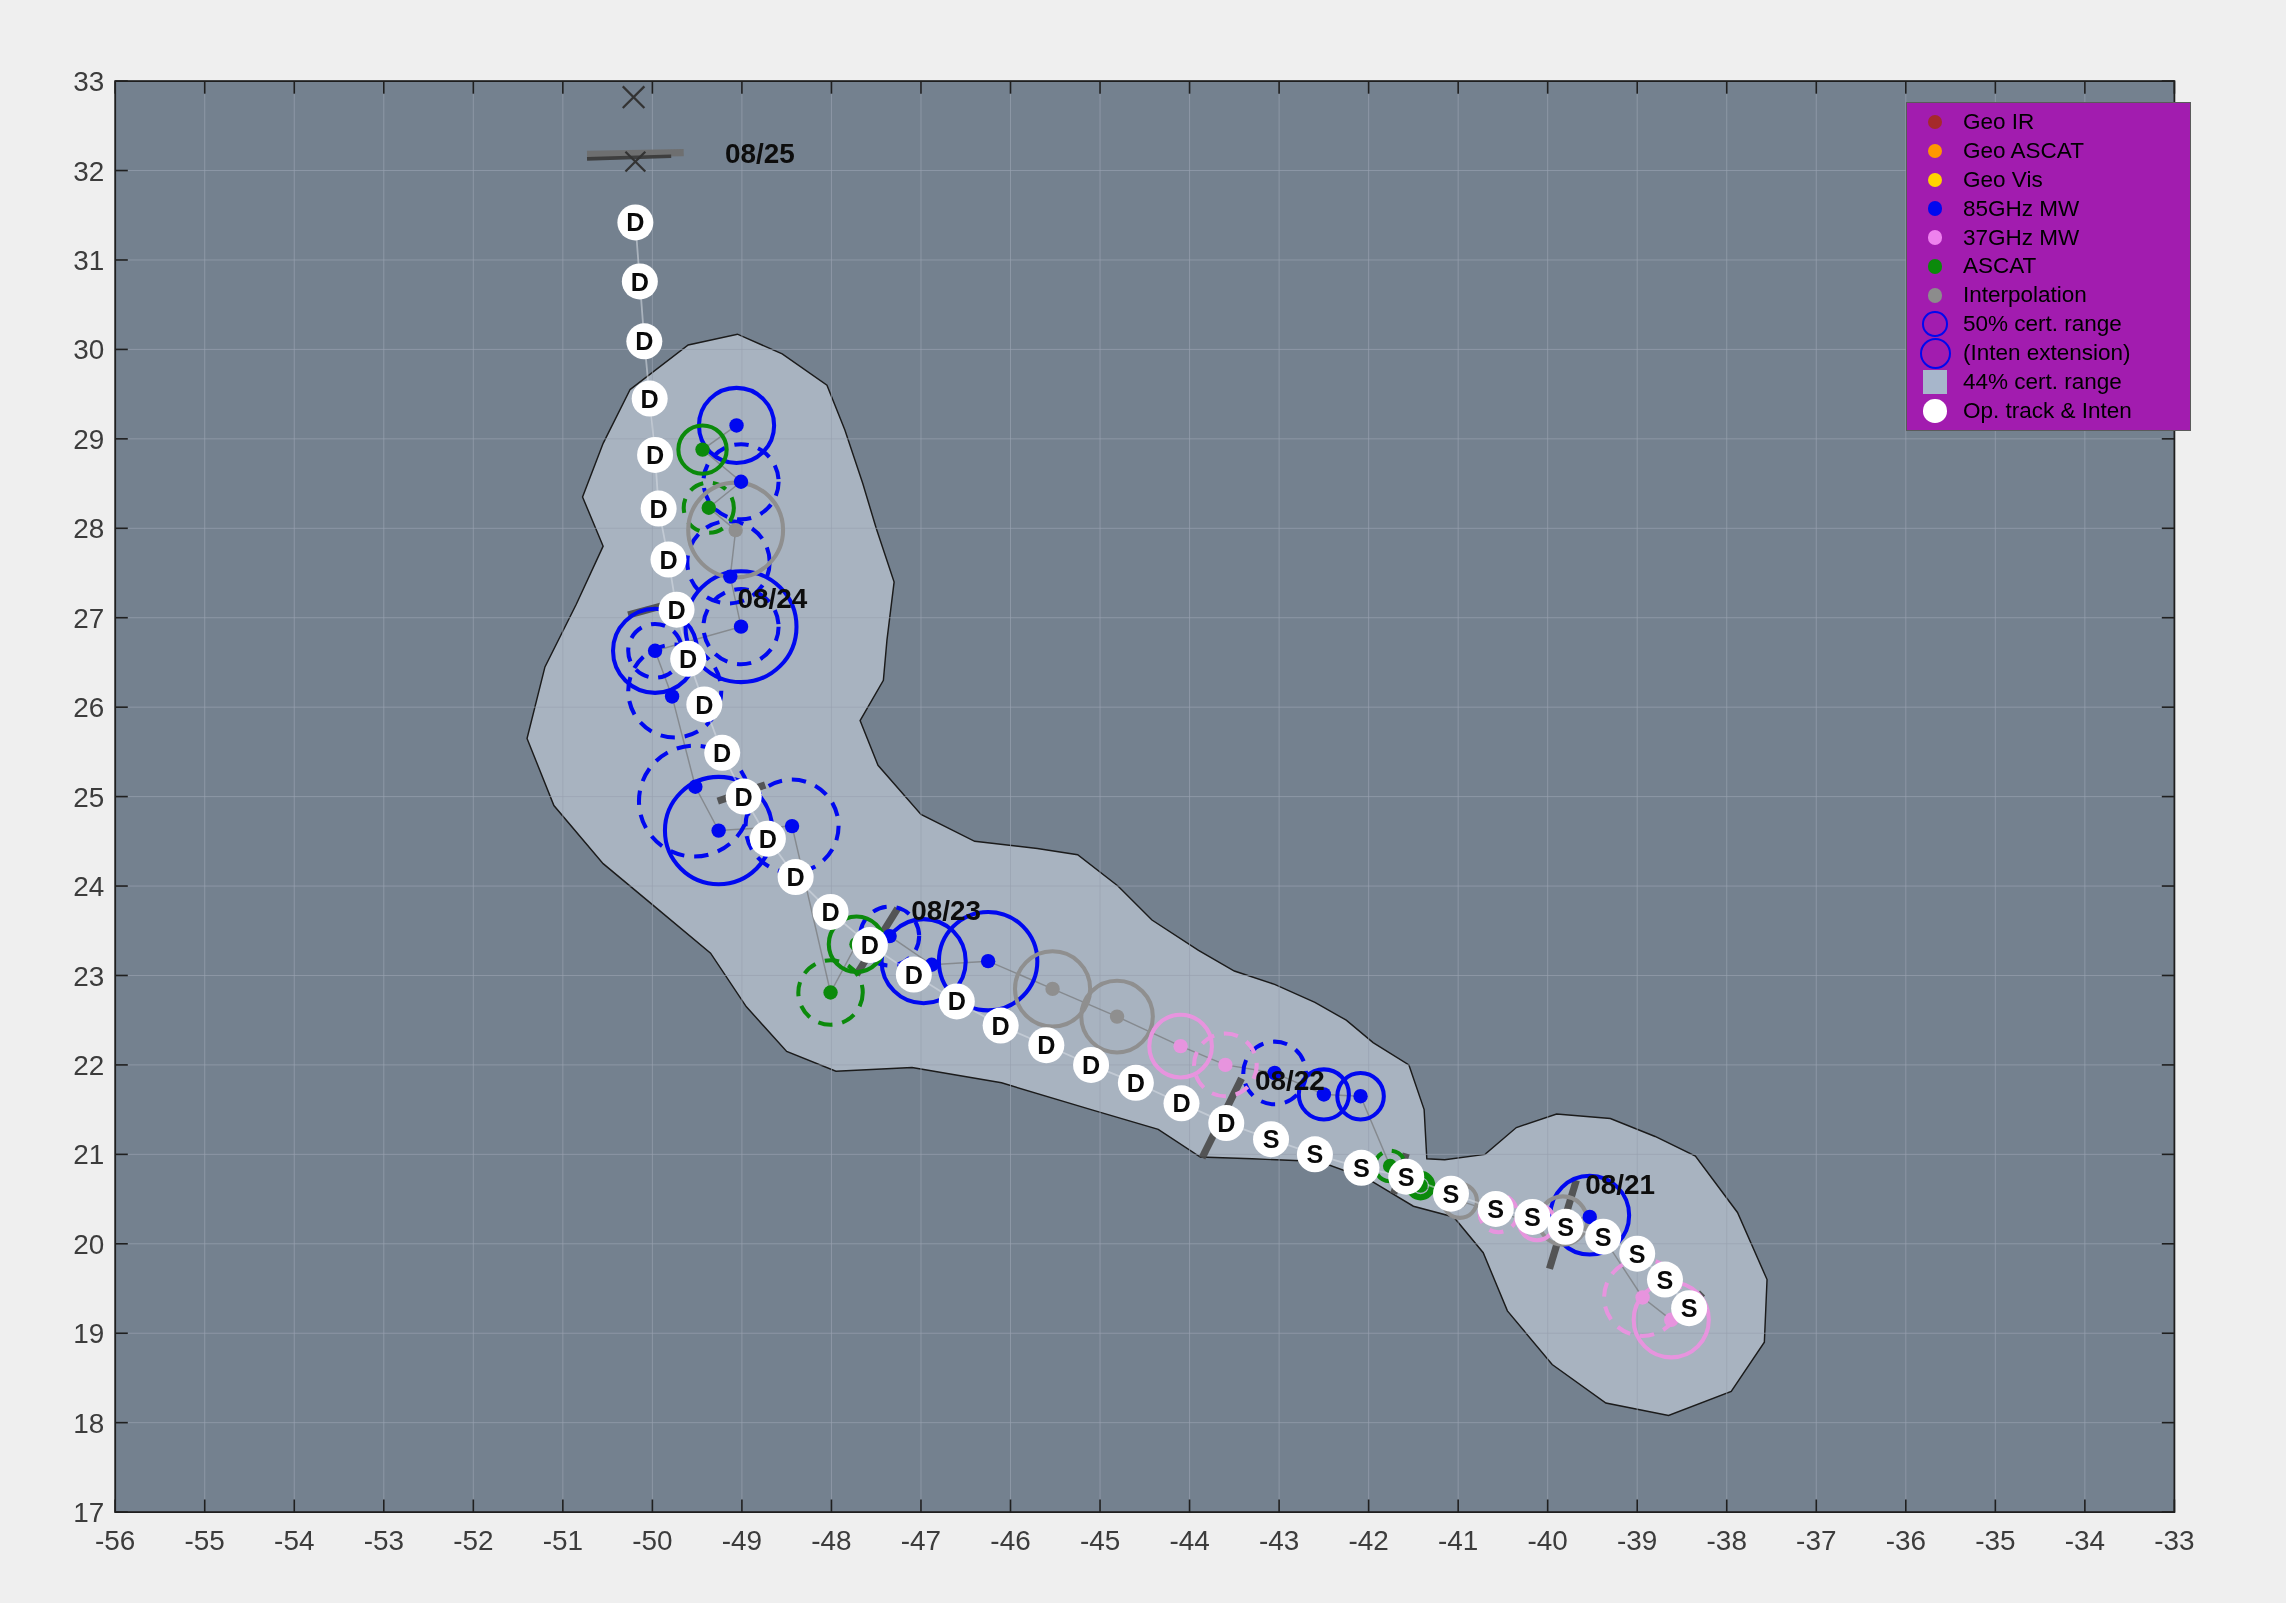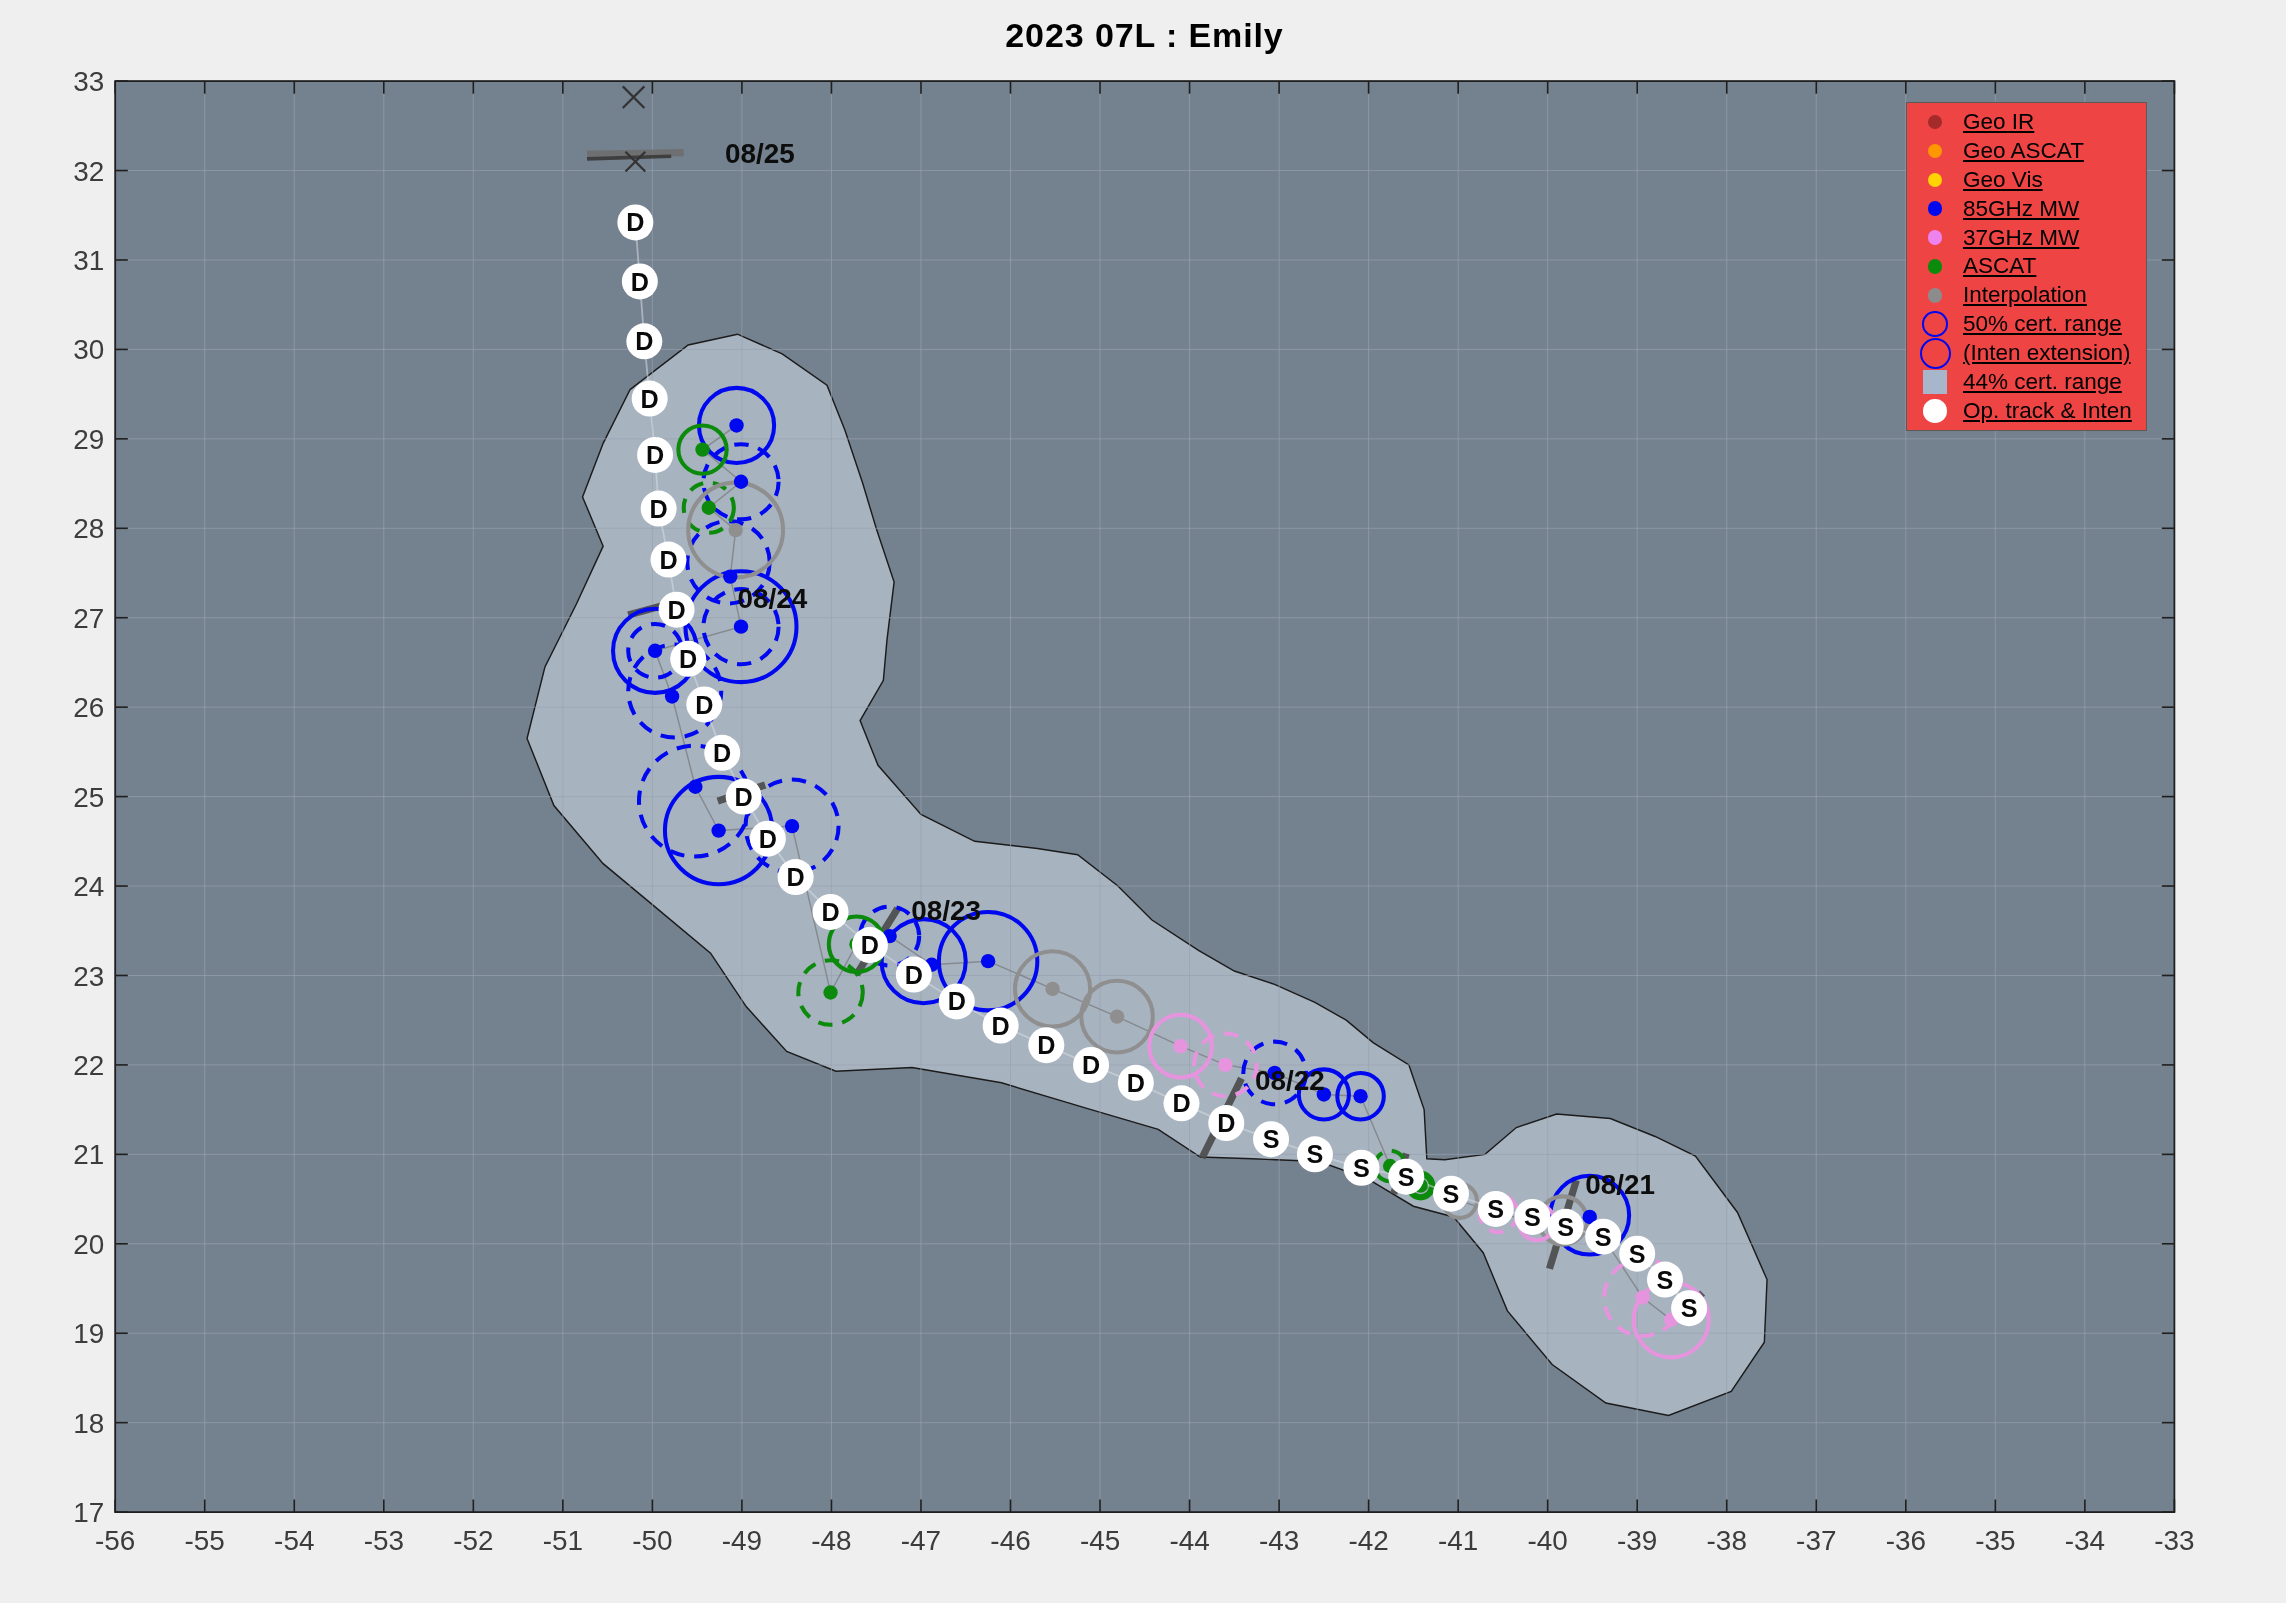--- a/index.html
+++ b/index.html
@@ -1,37 +1,36 @@
 <!DOCTYPE html>
 <html style="font-size:14.4px"><head>
 <meta charset="utf-8">
 <style>
   html,body{margin:0;padding:0;background:#efefef;}
   .figure{position:relative;width:2286px;height:1604px;background:#efefef;overflow:hidden;
           font-family:"Liberation Sans",sans-serif;}
   .title{position:absolute;left:115px;top:16px;width:2059px;text-align:center;
          font-size:34px;font-weight:bold;color:#000;letter-spacing:0.9px;}
   svg{position:absolute;left:0;top:0;}
-  .legend{position:absolute;left:1906px;top:102px;width:241px;height:329px;
-          background:#ef4444;border:0.9px solid #5a5a5a;box-sizing:border-box;
-          display:flex;flex-direction:column;justify-content:space-evenly;padding:3.6px 0;text-decoration:underline;}
+  .legend{position:absolute;left:1906px;top:102px;width:285px;height:329px;
+          background:#a21caf;border:0.9px solid #5a5a5a;box-sizing:border-box;
+          display:flex;flex-direction:column;justify-content:space-evenly;padding:3.6px 0;}
   .legend-row{display:flex;align-items:center;height:27px;}
   .legend-marker-cell{width:56px;display:flex;justify-content:center;align-items:center;flex:0 0 56px;}
   .legend-label{font-size:22.5px;color:#000;white-space:nowrap;}
   .m-dot{width:14.4px;height:14.4px;border-radius:50%;}
   .m-circle{width:21.6px;height:21.6px;border-radius:50%;border:2.7px solid #0008f0;background:transparent;}
   .m-circle-lg{width:27px;height:27px;border-radius:50%;border:2.7px solid #0008f0;background:transparent;}
   .m-square{width:24px;height:24px;}
   .m-white-dot{width:23.4px;height:23.4px;border-radius:50%;background:#fff;}
 </style>
 </head>
 <body>
 
 <div class="figure">
-  <div class="title">2023  07L :  Emily</div>
   <svg id="plot-svg" width="2286" height="1604" viewBox="0 0 2540 1782">
       <rect x="128" y="90" width="2288" height="1590" fill="#74818f"></rect>
       <polygon points="700,432.84374999999994 764.6608695652172,383.15624999999994 819.3739130434785,371.2312499999998 869.1130434782611,393.09375000000006 918.8521739130438,427.8749999999999 938.7478260869564,477.5624999999999 958.6434782608696,537.1875 973.5652173913044,586.875 993.4608695652176,646.5000000000001 985.5026086956519,711.09375 981.5234782608694,755.8124999999999 955.6591304347826,800.5312499999999 975.5547826086959,850.2187499999999 1023.304347826087,904.8749999999999 1082.9913043478264,934.6875 1152.6260869565215,942.6374999999998 1197.391304347826,949.5937499999999 1242.1565217391308,984.375 1279.958260869565,1022.1374999999999 1331.6869565217391,1055.9249999999997 1371.4782608695652,1078.78125 1416.2434782608698,1093.6875 1461.0086956521739,1113.5625 1495.8260869565217,1133.4375 1525.669565217391,1158.28125 1565.4608695652175,1183.125 1582.3721739130433,1232.8125 1585.3565217391304,1287.46875 1605.2521739130436,1288.4624999999999 1650.0173913043475,1282.5 1684.8347826086956,1252.6875 1729.6000000000001,1237.78125 1789.2869565217393,1242.7500000000002 1839.026086956522,1262.625 1883.7913043478259,1284.4875 1930.5460869565215,1347.0937499999998 1963.3739130434785,1421.6249999999998 1960.3895652173917,1491.1875000000002 1923.582608695652,1545.8437499999998 1853.9478260869566,1572.6750000000002 1784.3130434782609,1558.7625 1724.6260869565215,1516.0312500000002 1674.886956521739,1456.40625 1648.0278260869566,1391.8125000000002 1615.2000000000003,1352.0625 1570.4347826086957,1340.1374999999998 1520.695652173913,1310.325 1465.9826086956525,1290.4499999999998 1391.3739130434785,1287.46875 1333.67652173913,1285.48125 1286.9217391304346,1254.675 1212.3130434782609,1232.8125 1112.8347826086956,1203 1013.3565217391304,1186.10625 928.7999999999997,1190.08125 874.0869565217391,1168.2187500000002 829.3217391304345,1118.5312500000002 789.5304347826086,1058.90625 729.8434782608693,1009.21875 670.1565217391307,959.53125 615.4434782608694,894.9375000000001 585.6000000000001,820.4062500000001 605.4956521739127,740.9062500000001 640.3130434782607,671.3437500000001 670.1565217391307,606.7499999999999 647.2765217391303,552.0937499999999 670.1565217391307,492.46875000000006" fill="rgba(226,234,246,0.48)" stroke="#1b1b1b" stroke-width="1.6"></polygon>
       <line x1="128" y1="90" x2="128" y2="1680" stroke="#98a2b0" stroke-width="1" opacity="0.75"></line>
       <line x1="227.47826086956522" y1="90" x2="227.47826086956522" y2="1680" stroke="#98a2b0" stroke-width="1" opacity="0.75"></line>
       <line x1="326.95652173913044" y1="90" x2="326.95652173913044" y2="1680" stroke="#98a2b0" stroke-width="1" opacity="0.75"></line>
       <line x1="426.4347826086956" y1="90" x2="426.4347826086956" y2="1680" stroke="#98a2b0" stroke-width="1" opacity="0.75"></line>
       <line x1="525.9130434782609" y1="90" x2="525.9130434782609" y2="1680" stroke="#98a2b0" stroke-width="1" opacity="0.75"></line>
       <line x1="625.391304347826" y1="90" x2="625.391304347826" y2="1680" stroke="#98a2b0" stroke-width="1" opacity="0.75"></line>
       <line x1="724.8695652173913" y1="90" x2="724.8695652173913" y2="1680" stroke="#98a2b0" stroke-width="1" opacity="0.75"></line>

